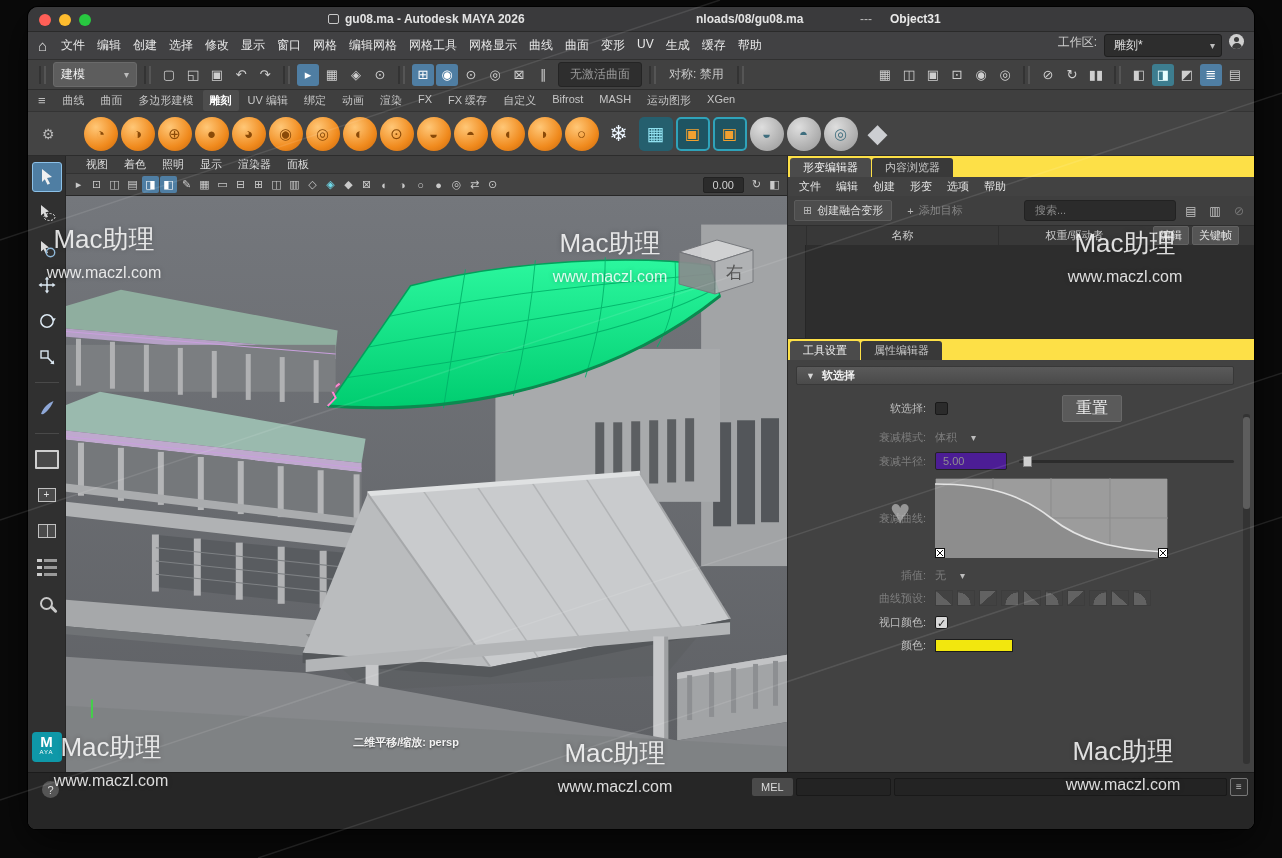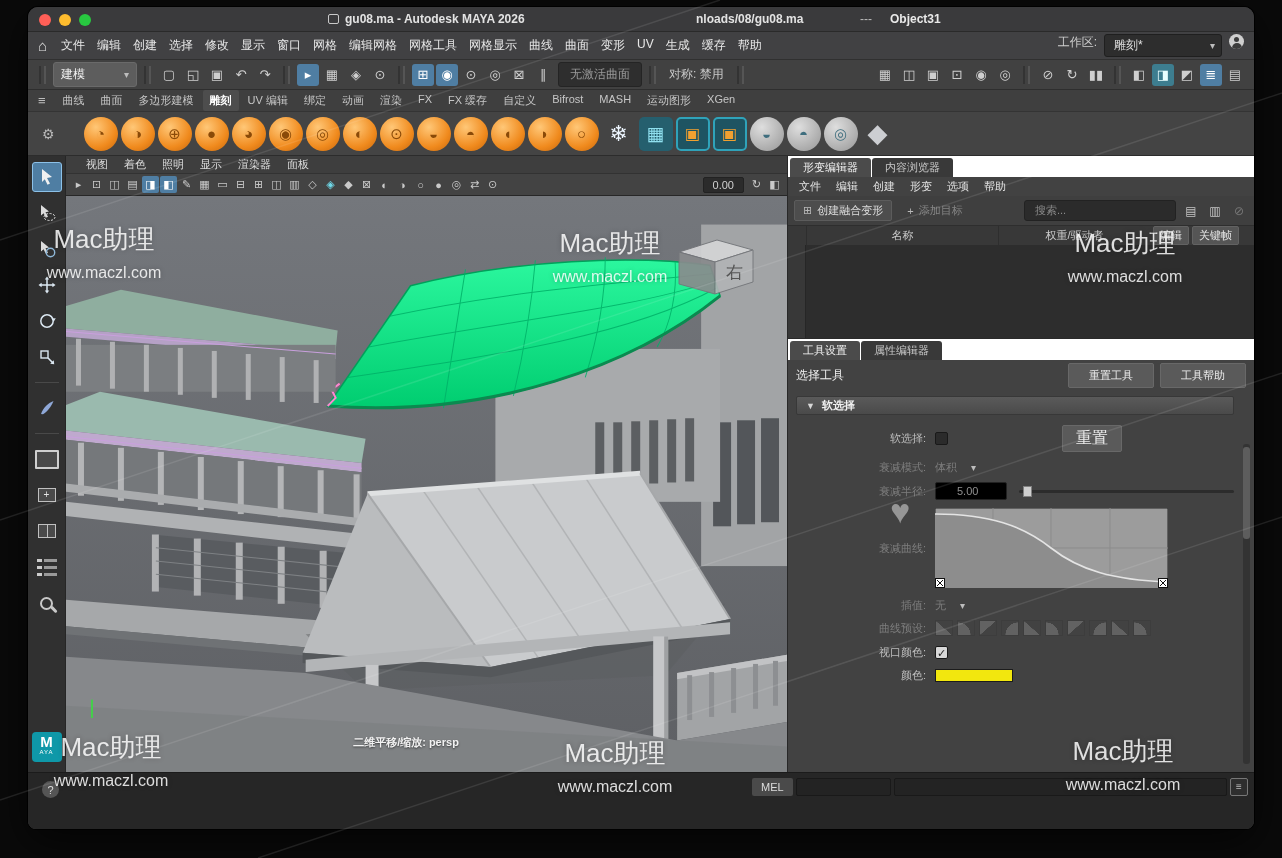--- a/index.html
+++ b/index.html
@@ -79,21 +79,21 @@
 .vic{width:17px;height:17px;display:flex;align-items:center;justify-content:center;font-size:11px;color:#c9c9c9;border-radius:2px;flex:0 0 auto;}
 .vic.hl{background:#4f7ea3;color:#fff;}
 .vic.teal{color:#6fd8e8;}
 .vfield{background:#2b2b2b;border:1px solid #222;color:#d0d0d0;font-size:11px;padding:1px 9px;border-radius:2px;margin:0 3px;}
 .vp-scene{flex:1;position:relative;overflow:hidden;}
 .vp-scene > svg.scene{position:absolute;inset:0;width:100%;height:100%;}
 .camlabel{position:absolute;left:230px;bottom:22px;width:220px;text-align:center;color:#f2f2f2;font-size:11px;font-weight:bold;text-shadow:0 1px 2px rgba(0,0,0,.55);}
 .viewcube{position:absolute;top:36px;right:26px;}
 
 .rightcol{flex:0 0 466px;display:flex;flex-direction:column;background:#3c3c3c;}
-.pt-tabs{flex:0 0 18px;background:#ffffff;display:flex;align-items:flex-end;gap:1px;padding:2px 2px 0;}
+.pt-tabs{flex:0 0 18px;background:#fde047;display:flex;align-items:flex-end;gap:1px;padding:2px 2px 0;}
 .pt-tab{font-size:11px;color:#c8c8c8;background:#393939;padding:2px 13px;border-radius:3px 3px 0 0;white-space:nowrap;}
 .pt-tab.active{background:#4b4b4b;color:#f0f0f0;}
 .shape-editor{flex:0 0 183px;display:flex;flex-direction:column;border-bottom:1px solid #2a2a2a;}
 .se-menus{flex:0 0 19px;display:flex;gap:15px;padding:0 11px;font-size:11px;color:#e2e2e2;align-items:center;background:#424242;}
 .se-toolbar{flex:0 0 29px;display:flex;align-items:center;gap:6px;padding:0 6px;background:#3f3f3f;}
 .se-btn{display:flex;gap:5px;align-items:center;font-size:11px;color:#dedede;background:#4d4d4d;border:1px solid #5c5c5c;padding:2px 8px;border-radius:2px;white-space:nowrap;}
 .se-btn .bic{color:#b9b9b9;font-size:11px;}
 .se-btn.disabled{color:#858585;background:transparent;border-color:transparent;}
 .se-search{width:152px;background:#2b2b2b;border:1px solid #222;border-radius:3px;color:#8a8a8a;font-size:11px;padding:2px 10px;margin-left:auto;}
 .se-ic{width:18px;height:18px;display:flex;align-items:center;justify-content:center;color:#c4c4c4;font-size:12px;}
@@ -114,21 +114,21 @@
 .ts-body{flex:1;padding:2px 20px 4px 8px;position:relative;font-size:11px;}
 .section-bar{height:19px;background:linear-gradient(#5a5a5a,#4a4a4a);border:1px solid #383838;border-radius:2px;display:flex;align-items:center;gap:7px;padding:0 9px;color:#f0f0f0;font-weight:bold;margin-top:4px;}
 .secaret{font-size:9px;color:#d8d8d8;}
 .row{display:flex;align-items:center;position:relative;}
 .lbl{width:139px;text-align:right;padding-right:9px;color:#bdbdbd;flex:0 0 139px;}
 .lbl.dis{color:#7d7d7d;}
 .val.dis{color:#7d7d7d;display:flex;align-items:center;gap:14px;}
 .cb{width:13px;height:13px;background:#2b2b2b;border:1px solid #191919;border-radius:2px;}
 .cb.checked{background:#d8d8d8;color:#222;font-size:11px;line-height:12px;text-align:center;}
 .btn-reset{background:#5a5a5a;color:#ececec;font-size:16px;padding:2px 13px;border-radius:2px;border:1px solid #686868;margin-left:auto;margin-right:112px;}
-.nfield{width:72px;background:#000000;border:1px solid #222;color:#8f8f8f;font-size:11px;padding:2px 21px;border-radius:2px;}
+.nfield{width:72px;background:#4c1d95;border:1px solid #222;color:#8f8f8f;font-size:11px;padding:2px 7px;border-radius:2px;}
 .sl-track{flex:1;height:3px;background:#2c2c2c;margin-left:12px;position:relative;border-radius:2px;}
 .sl-handle{position:absolute;left:4px;top:-4px;width:9px;height:11px;background:#cfcfcf;border:1px solid #808080;}
 .curvebox{width:233px;height:80px;position:relative;}
 .presets{display:flex;gap:4px;}
 .preset{width:18px;height:16px;background:#4a4a4a;border:1px solid #3a3a3a;opacity:.6;}
 .preset.pa{background:linear-gradient(to top right,#787878 49%,#424242 50%);}
 .preset.pb{background:linear-gradient(to bottom right,#787878 49%,#424242 50%);}
 .preset.pc{background:radial-gradient(circle at 0 100%,#787878 58%,#424242 60%);}
 .preset.pd{background:radial-gradient(circle at 100% 100%,#787878 58%,#424242 60%);}
 .grad{width:240px;}
@@ -607,25 +607,20 @@
         <div class="se-list">
           <span class="se-listgutter"></span>
         </div>
       </div>
 
       <div class="tool-settings">
         <div class="pt-tabs">
           <span class="pt-tab active">工具设置</span>
             <span class="pt-tab">属性编辑器</span>
         </div>
-        <div class="ts-header">
-          <span class="ts-title">选择工具</span>
-          <span class="ts-btn">重置工具</span>
-          <span class="ts-btn">工具帮助</span>
-        </div>
         <div class="ts-body">
           <div class="section-bar">
             <span class="secaret">▼</span>
             <span>软选择</span>
           </div>
           <div class="row" style="margin-top:10px;">
             <span class="lbl">软选择:</span>
             <span class="cb"></span>
             <span class="btn-reset">重置</span>
           </div>

